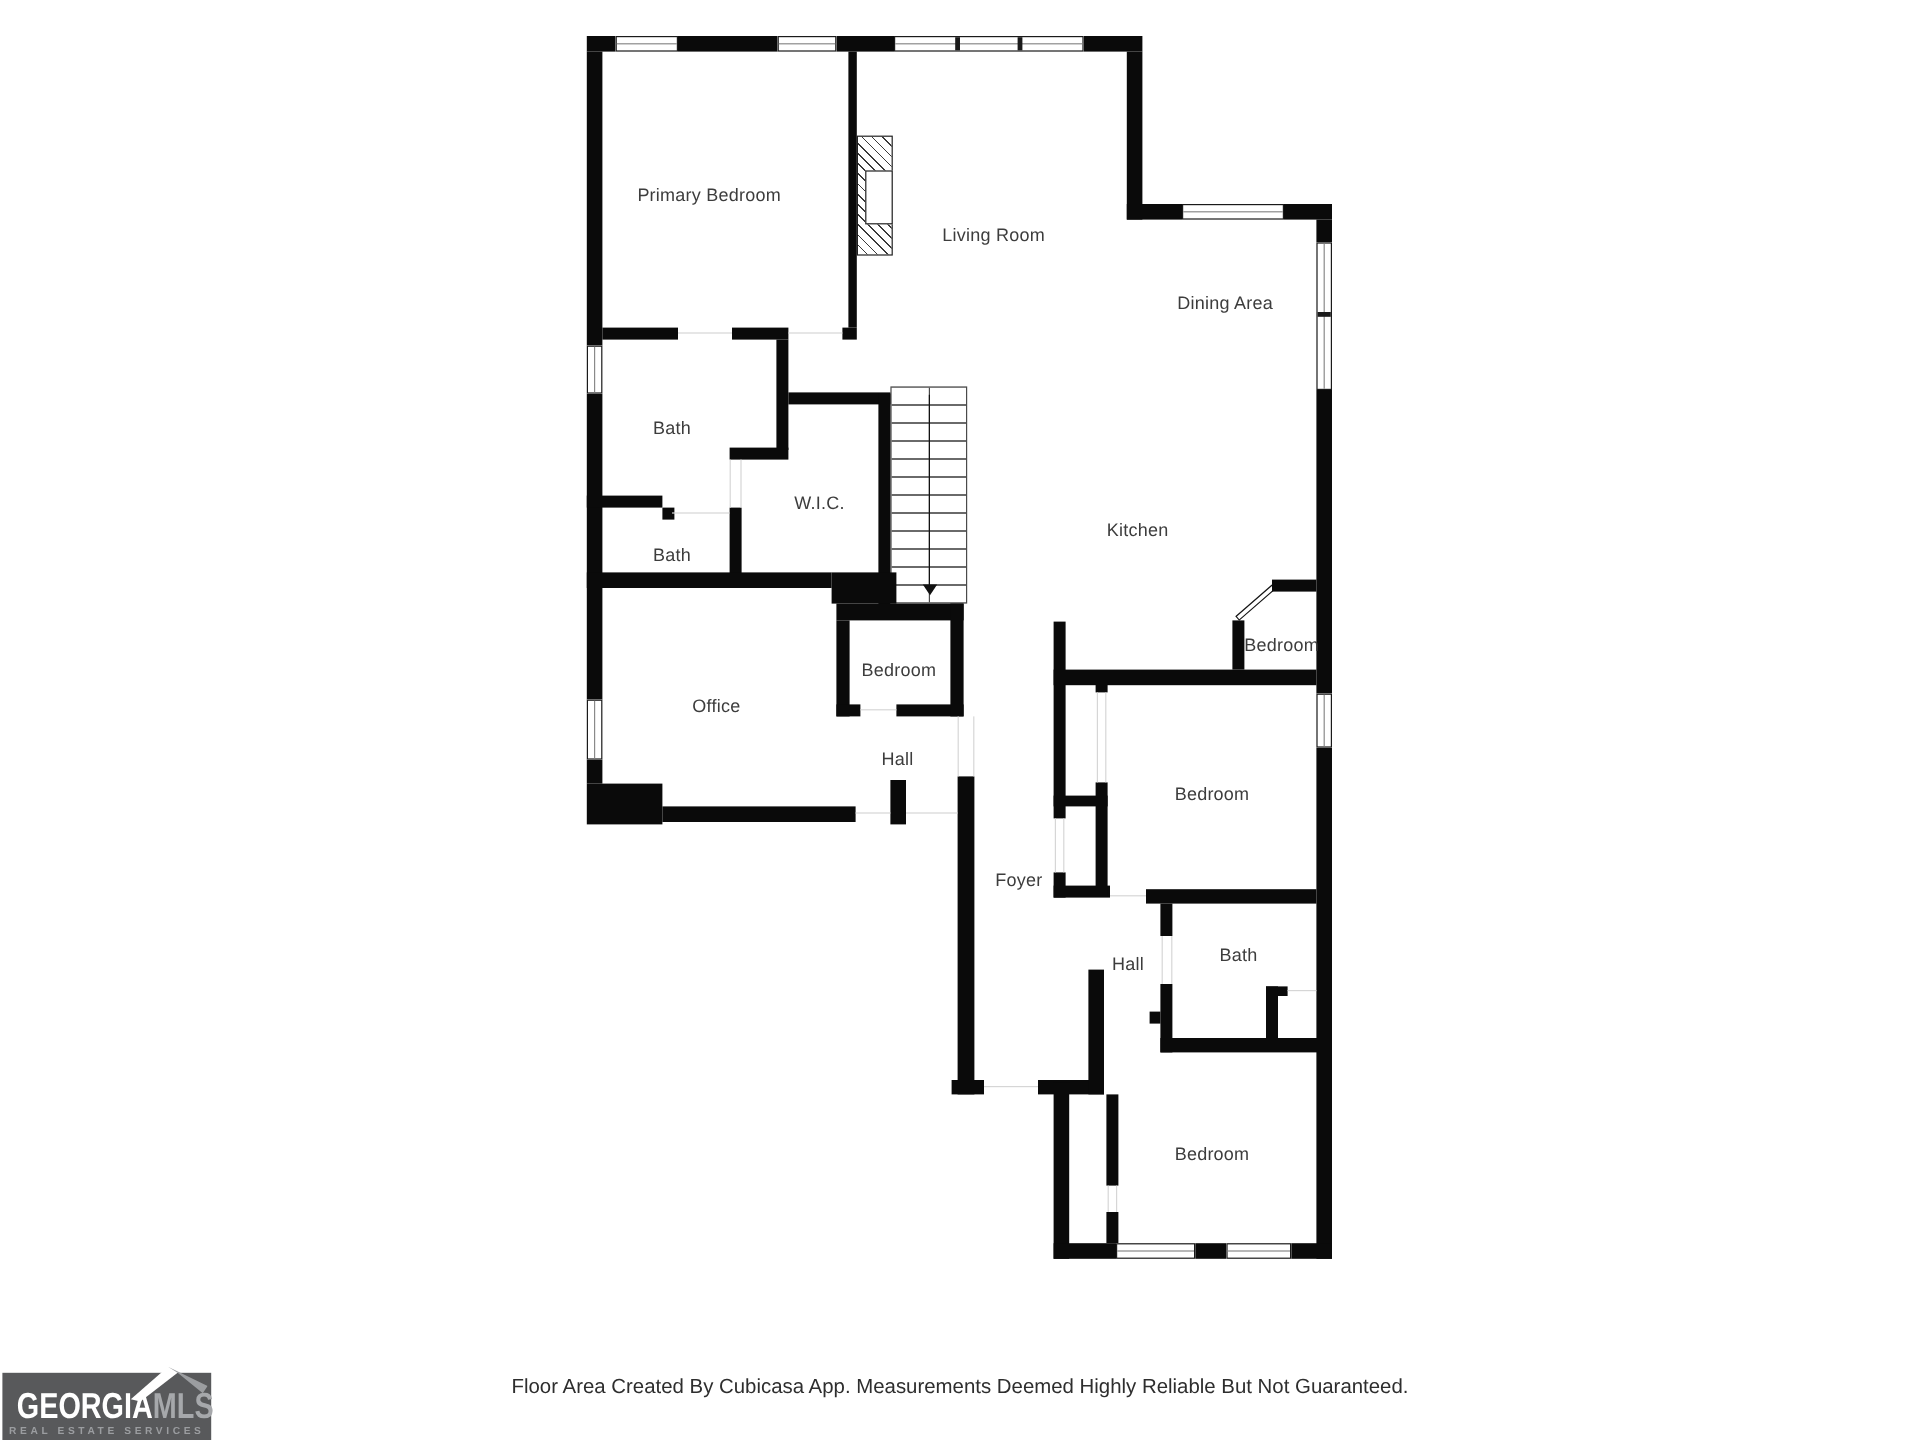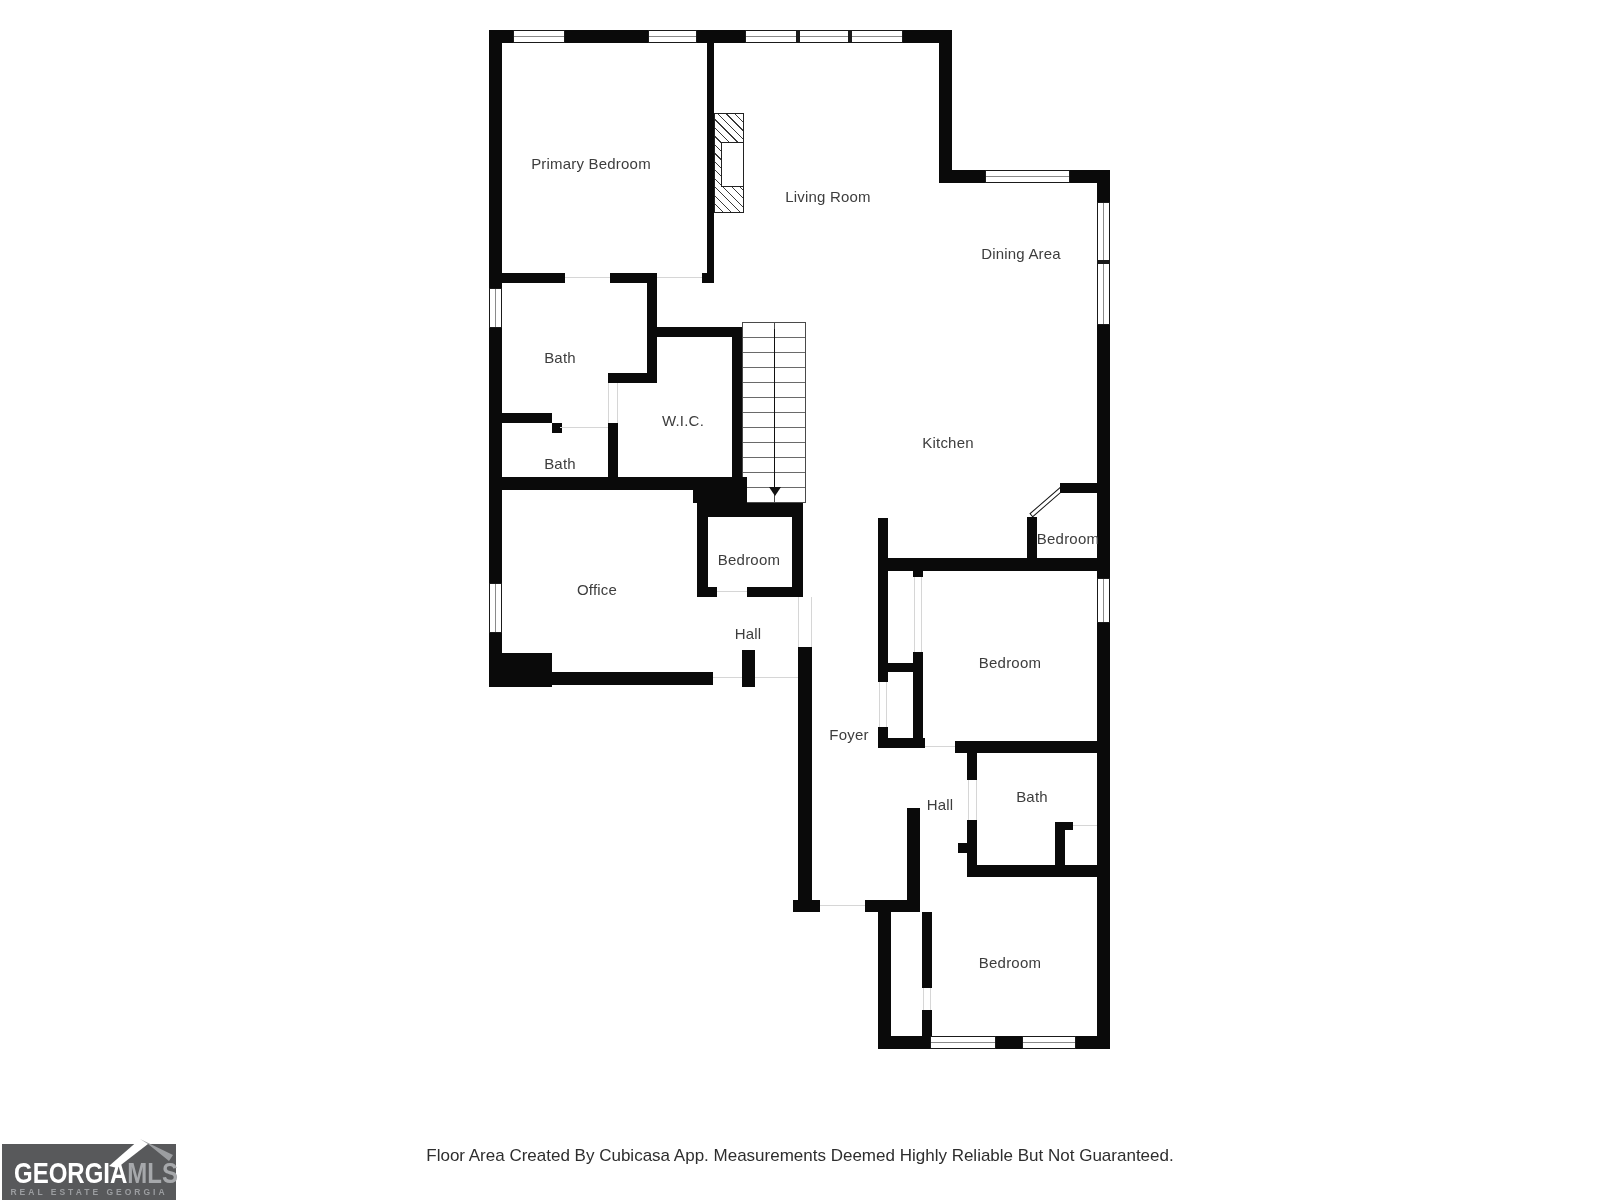--- a/index.html
+++ b/index.html
@@ -180,15 +180,15 @@
       <div class="room-label" style="left: 1032px; top: 796px;">Bath</div>
       <div class="room-label" style="left: 1010px; top: 962px;">Bedroom</div>
     </div>
   <div class="footer">Floor Area Created By Cubicasa App. Measurements Deemed Highly Reliable But Not Guaranteed.</div>
   <div class="logo">
     <svg class="roof" width="64" height="34" viewBox="0 0 64 34">
       <polygon points="0,31 31,4 39,9 8,33" fill="#ffffff"></polygon>
       <polygon points="31,4 39,9 60,26 64,20" fill="#9b9da0"></polygon>
     </svg>
     <div class="brand"><span>GEORGIA</span><span class="mls">MLS</span></div>
-    <div class="tagline">REAL ESTATE GEORGIA</div>
+    <div class="tagline">REAL ESTATE SERVICES</div>
   </div>
 </div>
 
 </body></html>

